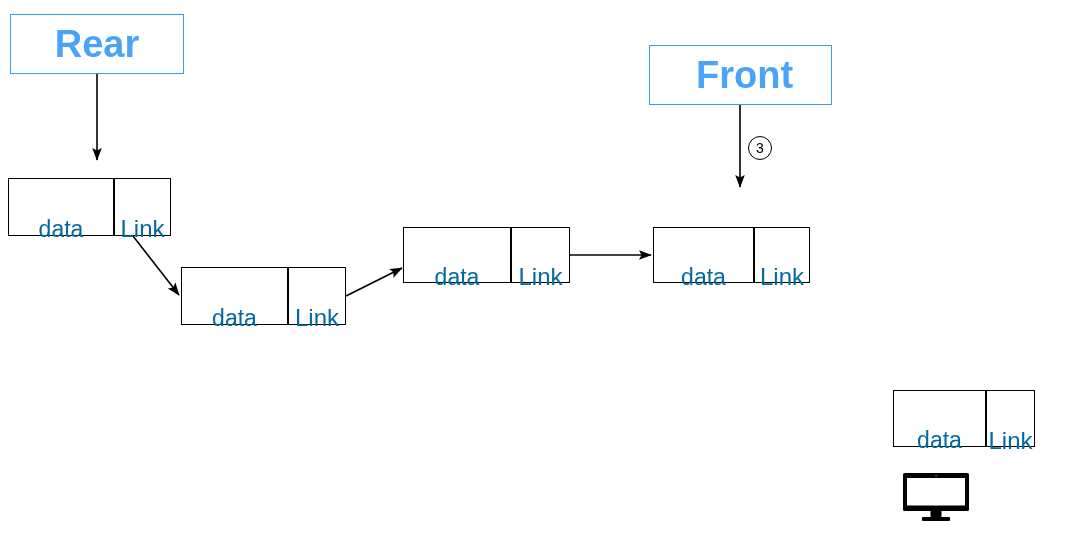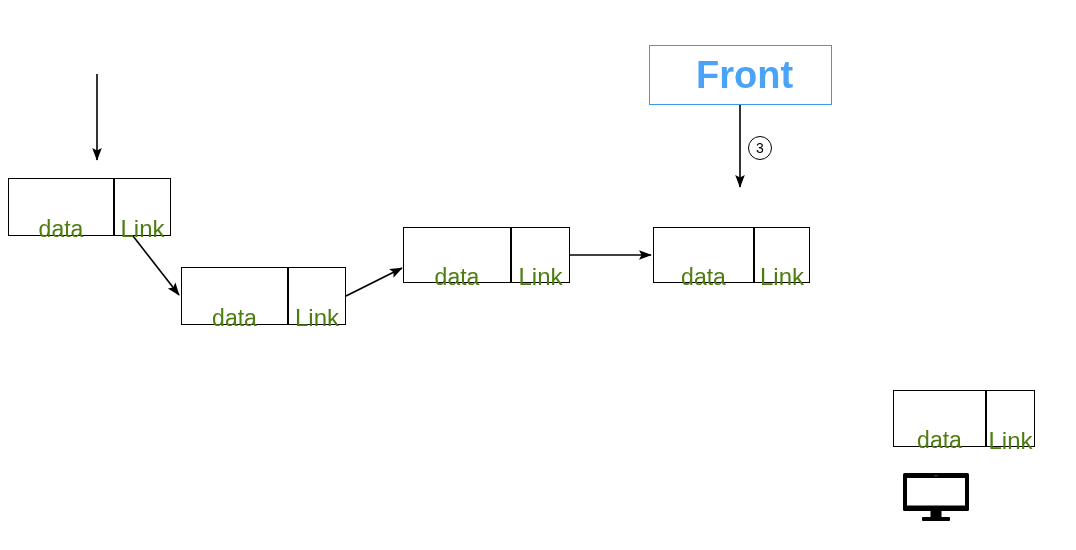--- a/index.html
+++ b/index.html
@@ -55,21 +55,21 @@
     background: #ffffff;
     white-space: nowrap;
   }
   .node .cell.data-cell {
     border-right-width: 0.5px;
   }
   .node .cell.link-cell {
     border-left-width: 0.5px;
   }
   .node .cell-text {
-    color: #4d7c0f;
+    color: #0369a1;
     line-height: 1;
     margin-top: 44px;
   }
   .node .data-cell .cell-text { font-size: 23px; }
   .node .link-cell .cell-text { font-size: 24px; }
 
   
   #connectors {
     position: absolute;
     left: 0;
@@ -119,20 +119,23 @@
 
     <line x1="740" y1="105" x2="740" y2="187" stroke="#000000" stroke-width="1.6" marker-end="url(#arrowhead)"></line>
 
     <line x1="133" y1="236" x2="179" y2="295" stroke="#000000" stroke-width="1.6" marker-end="url(#arrowhead)"></line>
 
     <line x1="346" y1="296" x2="402" y2="268" stroke="#000000" stroke-width="1.6" marker-end="url(#arrowhead)"></line>
 
     <line x1="570" y1="255" x2="651" y2="255" stroke="#000000" stroke-width="1.6" marker-end="url(#arrowhead)"></line>
   </svg>
 
+  <div class="ptr-box" style="left:10px; top:14px; width:174px; height:60px;">
+    <span class="ptr-label">Rear</span>
+  </div>
 
   <div class="ptr-box" style="left:649px; top:45px; width:183px; height:60px;padding-left:8px;">
     <span class="ptr-label">Front</span>
   </div>
 
   <div class="step-marker" style="left:748px; top:136px;">
     <span class="step-text">3</span>
   </div>
 
   <div class="node" style="left:8px; top:178px; width:163px; height:58px;">

